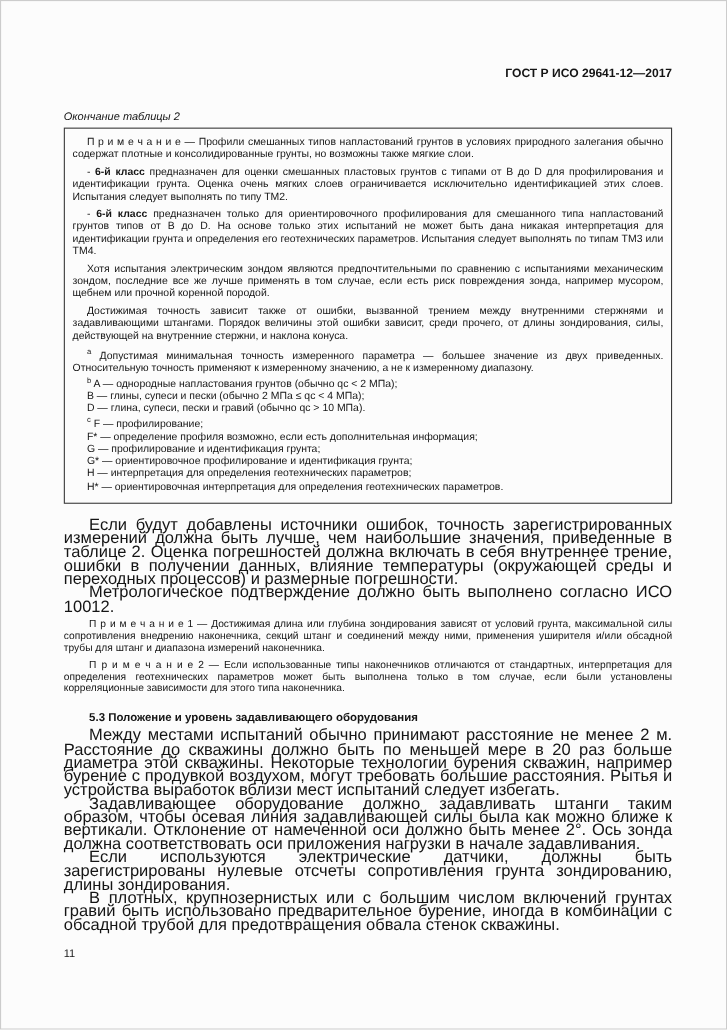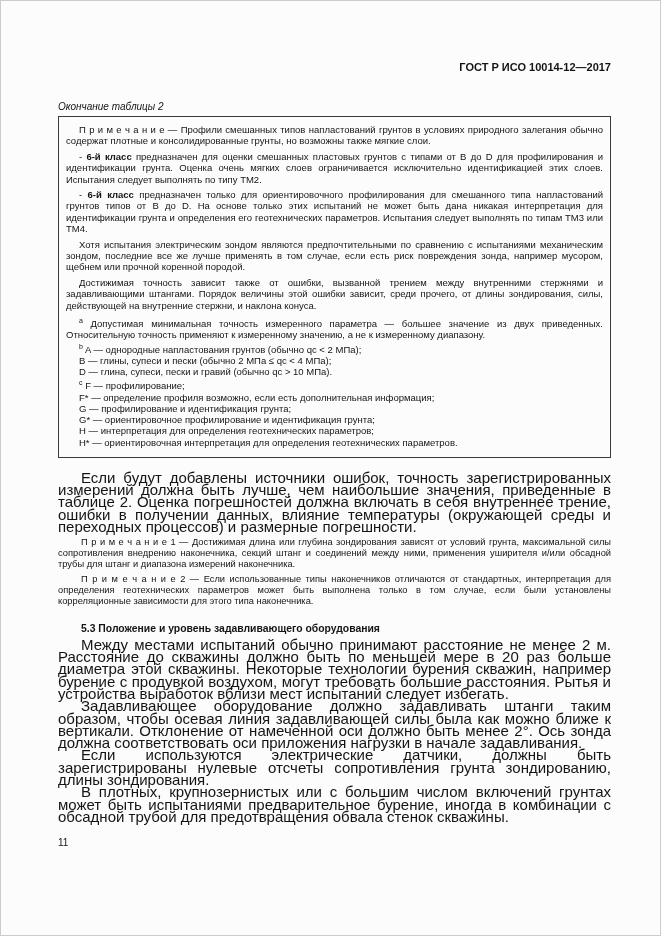--- a/index.html
+++ b/index.html
@@ -25,21 +25,21 @@
   .bp { font-size: 15px; line-height: 12.3px; text-align: justify; text-indent: 23px; }
   .note-sm { font-size: 9.3px; line-height: 10.9px; text-align: justify; text-indent: 23px; margin: 4px 0; }
   .sec-h { font-size: 10.4px; font-weight: bold; text-indent: 23px; margin: 16px 0 5px 0; }
   .page-num { text-align: left; font-size: 10px; margin-top: 14px; padding-right: 2px; }
 </style>
 </head>
 <body>
 
 <div class="page">
 
-  <div class="doc-number">ГОСТ Р ИСО 10014-12—2017</div>
+  <div class="doc-number">ГОСТ Р ИСО 29641-12—2017</div>
 
   <div class="caption">Окончание таблицы 2</div>
 
   <div class="notes-box">
     <p class="np"><span>П р и м е ч а н и е — Профили смешанных типов напластований грунтов в условиях природного залегания обычно содержат плотные и консолидированные грунты, но возможны также мягкие слои.</span></p>
     <p class="np"><span>- </span><b class="bl">6-й класс</b><span> предназначен для оценки смешанных пластовых грунтов с типами от B до D для профилирования и идентификации грунта. Оценка очень мягких слоев ограничивается исключительно идентификацией этих слоев. Испытания следует выполнять по типу ТМ2.</span></p>
     <p class="np"><span>- </span><b class="bl">6-й класс</b><span> предназначен только для ориентировочного профилирования для смешанного типа напластований грунтов типов от B до D. На основе только этих испытаний не может быть дана никакая интерпретация для идентификации грунта и определения его геотехнических параметров. Испытания следует выполнять по типам ТМ3 или ТМ4.</span></p>
     <p class="np"><span>Хотя испытания электрическим зондом являются предпочтительными по сравнению с испытаниями механическим зондом, последние все же лучше применять в том случае, если есть риск повреждения зонда, например мусором, щебнем или прочной коренной породой.</span></p>
     <p class="np"><span>Достижимая точность зависит также от ошибки, вызванной трением между внутренними стержнями и задавливающими штангами. Порядок величины этой ошибки зависит, среди прочего, от длины зондирования, силы, действующей на внутренние стержни, и наклона конуса.</span></p>
 
@@ -52,26 +52,27 @@
       <p class="fn"><span>F* — определение профиля возможно, если есть дополнительная информация;</span></p>
       <p class="fn"><span>G — профилирование и идентификация грунта;</span></p>
       <p class="fn"><span>G* — ориентировочное профилирование и идентификация грунта;</span></p>
       <p class="fn"><span>H — интерпретация для определения геотехнических параметров;</span></p>
       <p class="fn"><span>H* — ориентировочная интерпретация для определения геотехнических параметров.</span></p>
     </div>
   </div>
 
   <div class="body-text">
     <p class="bp">Если будут добавлены источники ошибок, точность зарегистрированных измерений должна быть лучше, чем наибольшие значения, приведенные в таблице 2. Оценка погрешностей должна включать в себя внутреннее трение, ошибки в получении данных, влияние температуры (окружающей среды и переходных процессов) и размерные погрешности.</p>
+    <p class="bp">Метрологическое подтверждение должно быть выполнено согласно ИСО 10012.</p>
     <p class="note-sm">П р и м е ч а н и е 1 — Достижимая длина или глубина зондирования зависят от условий грунта, максимальной силы сопротивления внедрению наконечника, секций штанг и соединений между ними, применения уширителя и/или обсадной трубы для штанг и диапазона измерений наконечника.</p>
     <p class="note-sm">П р и м е ч а н и е 2 — Если использованные типы наконечников отличаются от стандартных, интерпретация для определения геотехнических параметров может быть выполнена только в том случае, если были установлены корреляционные зависимости для этого типа наконечника.</p>
 
     <p class="sec-h">5.3 Положение и уровень задавливающего оборудования</p>
     <p class="bp">Между местами испытаний обычно принимают расстояние не менее 2 м. Расстояние до скважины должно быть по меньшей мере в 20 раз больше диаметра этой скважины. Некоторые технологии бурения скважин, например бурение с продувкой воздухом, могут требовать большие расстояния. Рытья и устройства выработок вблизи мест испытаний следует избегать.</p>
     <p class="bp">Задавливающее оборудование должно задавливать штанги таким образом, чтобы осевая линия задавливающей силы была как можно ближе к вертикали. Отклонение от намеченной оси должно быть менее 2°. Ось зонда должна соответствовать оси приложения нагрузки в начале задавливания.</p>
 
     <p class="bp">Если используются электрические датчики, должны быть зарегистрированы нулевые отсчеты сопротивления грунта зондированию, длины зондирования.</p>
-    <p class="bp">В плотных, крупнозернистых или с большим числом включений грунтах может быть испытаниями предварительное бурение, иногда в комбинации с обсадной трубой для предотвращения обвала стенок скважины.</p>
+    <p class="bp">В плотных, крупнозернистых или с большим числом включений грунтах гравий быть использовано предварительное бурение, иногда в комбинации с обсадной трубой для предотвращения обвала стенок скважины.</p>
   </div>
 
   <div class="page-num">11</div>
 
 </div>
 
 </body></html>

